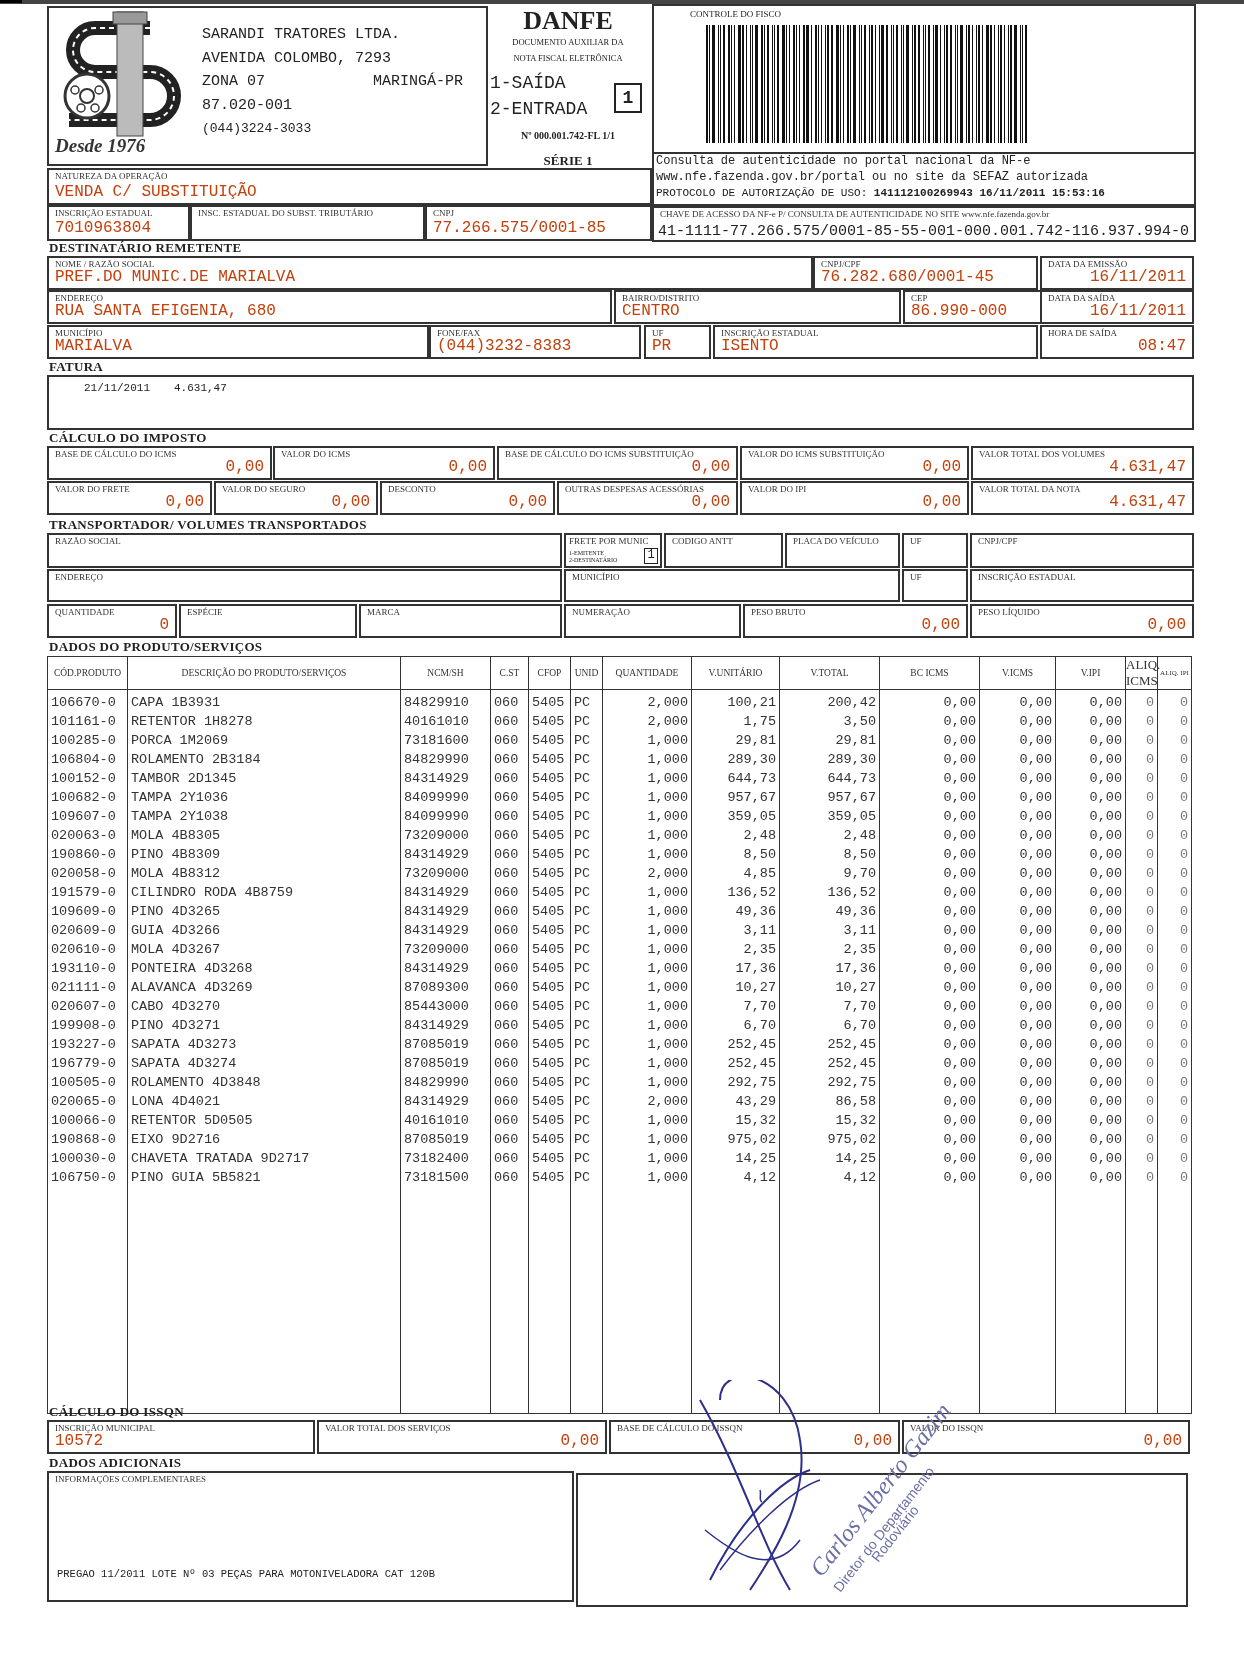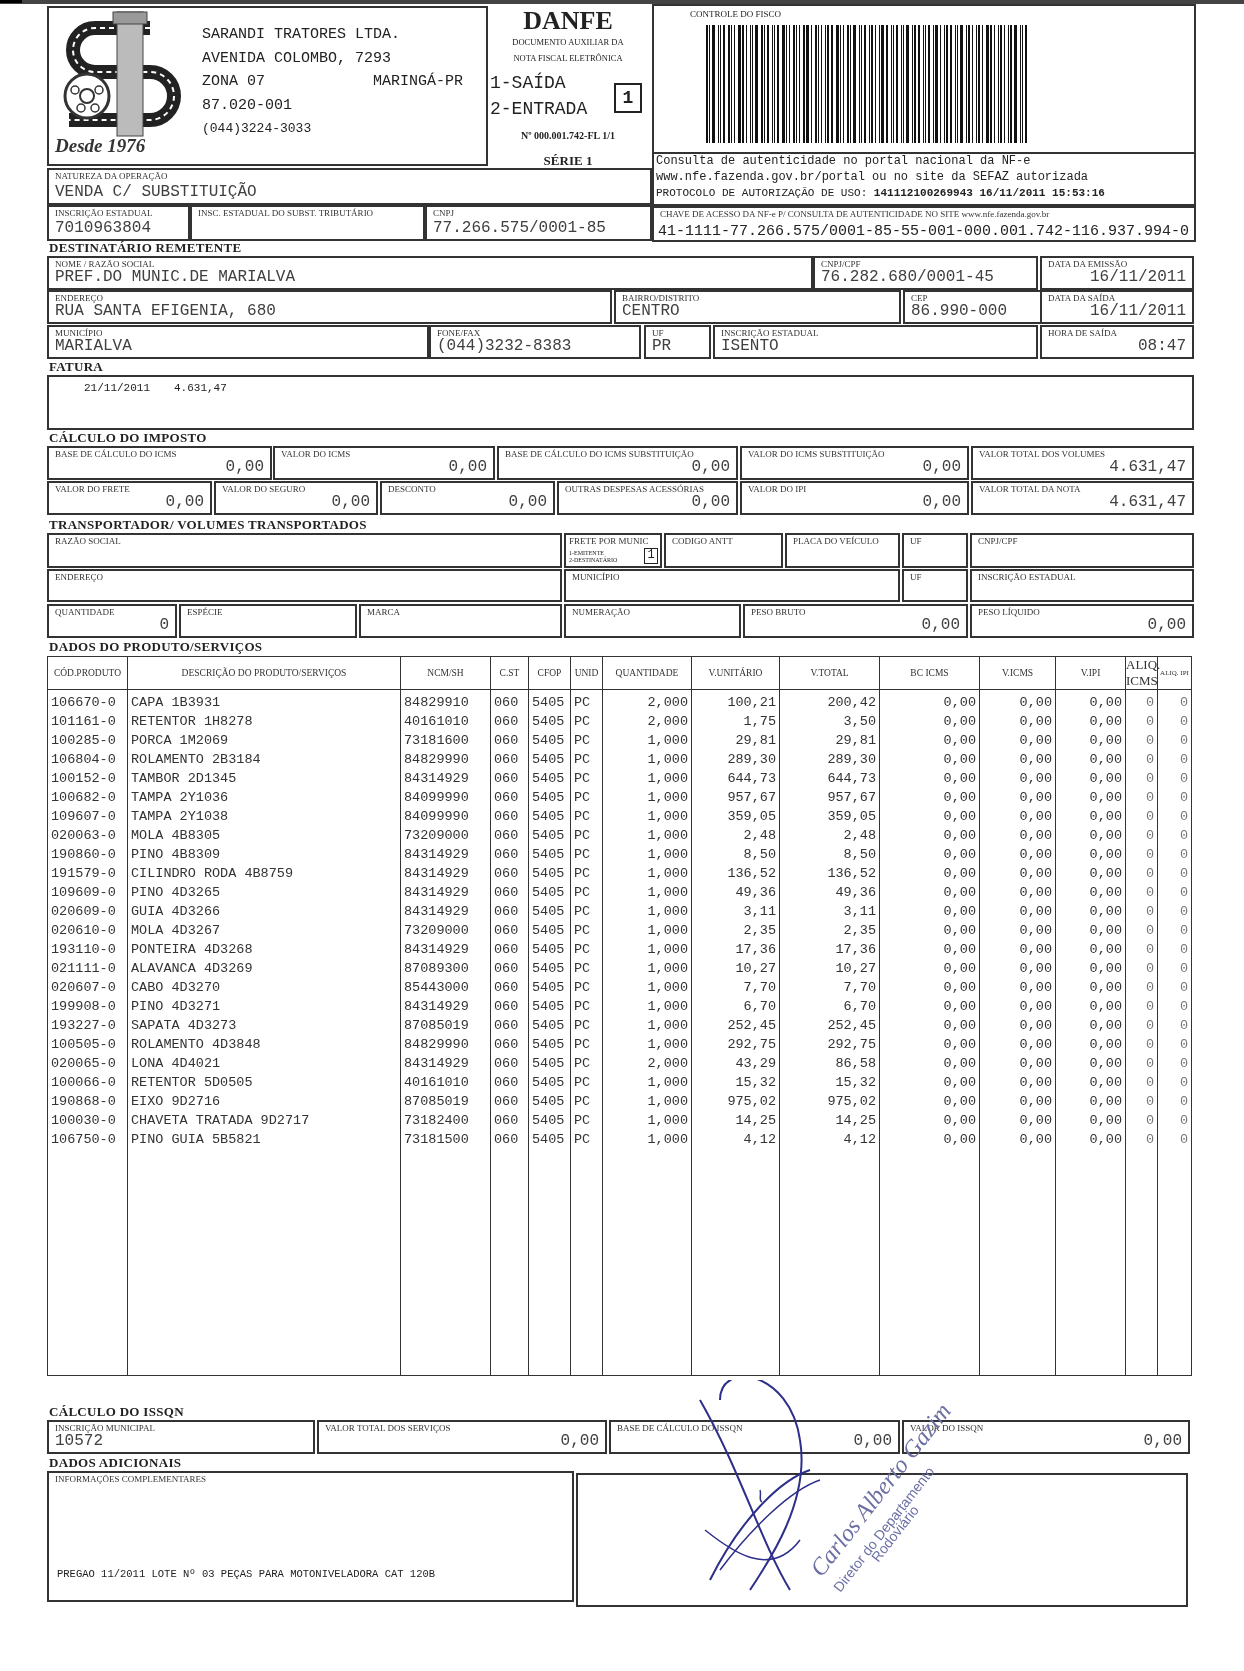--- a/index.html
+++ b/index.html
@@ -1,21 +1,21 @@
 <!DOCTYPE html>
 <html><head>
 <meta charset="utf-8">
 <style>
   * { box-sizing: border-box; margin: 0; padding: 0; }
   html, body { width: 1244px; height: 1671px; background: #ffffff; overflow: hidden; }
   body { position: relative; font-family: "Liberation Mono", "DejaVu Sans Mono", monospace; color: #222; }
   .abs { position: absolute; }
   .box { position: absolute; border: 2px solid #333; background: #fff; }
   .lbl { position: absolute; left: 6px; top: 1px; font-size: 9px; color: #333; white-space: nowrap; letter-spacing: 0; font-family: "Liberation Serif", "DejaVu Serif", serif; }
-  .val { position: absolute; font-size: 16px; color: #404040; white-space: nowrap; }
+  .val { position: absolute; font-size: 16px; color: #c2410c; white-space: nowrap; }
   .val.right { right: 6px; bottom: 2px; }
   .val.left { left: 6px; bottom: 2px; }
   .sec { position: absolute; font-family: "Liberation Serif", "DejaVu Serif", serif; font-weight: bold; font-size: 13px; color: #222; letter-spacing: 0.3px; }
   .topbar { position: absolute; left: 0; top: 0; width: 1244px; height: 4px; background: #444; }
   .topmark { position: absolute; left: 0; top: 0; width: 22px; height: 3px; background: #000; }
 
   
   .emit-text { position: absolute; left: 202px; font-size: 15px; color: #222; }
   .logo-wrap { position: absolute; left: 55px; top: 10px; width: 140px; height: 140px; }
   .danfe-title { position: absolute; left: 488px; top: 6px; width: 160px; text-align: center; font-family: "Liberation Serif", "DejaVu Serif", serif; font-weight: bold; font-size: 26px; }
@@ -538,20 +538,36 @@
         <td class="r">1,000</td>
         <td class="r">8,50</td>
         <td class="r">8,50</td>
         <td class="r">0,00</td>
         <td class="r">0,00</td>
         <td class="r">0,00</td>
         <td class="r" style="color: rgb(119, 119, 119);">0</td>
         <td class="r" style="color: rgb(119, 119, 119);">0</td>
       </tr>
       <tr>
+        <td>020058-0</td>
+        <td>MOLA 4B8312</td>
+        <td>73209000</td>
+        <td>060</td>
+        <td>5405</td>
+        <td>PC</td>
+        <td class="r">2,000</td>
+        <td class="r">4,85</td>
+        <td class="r">9,70</td>
+        <td class="r">0,00</td>
+        <td class="r">0,00</td>
+        <td class="r">0,00</td>
+        <td class="r" style="color: rgb(119, 119, 119);">0</td>
+        <td class="r" style="color: rgb(119, 119, 119);">0</td>
+      </tr>
+      <tr>
         <td>191579-0</td>
         <td>CILINDRO RODA 4B8759</td>
         <td>84314929</td>
         <td>060</td>
         <td>5405</td>
         <td>PC</td>
         <td class="r">1,000</td>
         <td class="r">136,52</td>
         <td class="r">136,52</td>
         <td class="r">0,00</td>
@@ -668,20 +684,36 @@
         <td class="r">6,70</td>
         <td class="r">0,00</td>
         <td class="r">0,00</td>
         <td class="r">0,00</td>
         <td class="r" style="color: rgb(119, 119, 119);">0</td>
         <td class="r" style="color: rgb(119, 119, 119);">0</td>
       </tr>
       <tr>
         <td>193227-0</td>
         <td>SAPATA 4D3273</td>
+        <td>87085019</td>
+        <td>060</td>
+        <td>5405</td>
+        <td>PC</td>
+        <td class="r">1,000</td>
+        <td class="r">252,45</td>
+        <td class="r">252,45</td>
+        <td class="r">0,00</td>
+        <td class="r">0,00</td>
+        <td class="r">0,00</td>
+        <td class="r" style="color: rgb(119, 119, 119);">0</td>
+        <td class="r" style="color: rgb(119, 119, 119);">0</td>
+      </tr>
+      <tr>
+        <td>196779-0</td>
+        <td>SAPATA 4D3274</td>
         <td>87085019</td>
         <td>060</td>
         <td>5405</td>
         <td>PC</td>
         <td class="r">1,000</td>
         <td class="r">252,45</td>
         <td class="r">252,45</td>
         <td class="r">0,00</td>
         <td class="r">0,00</td>
         <td class="r">0,00</td>

